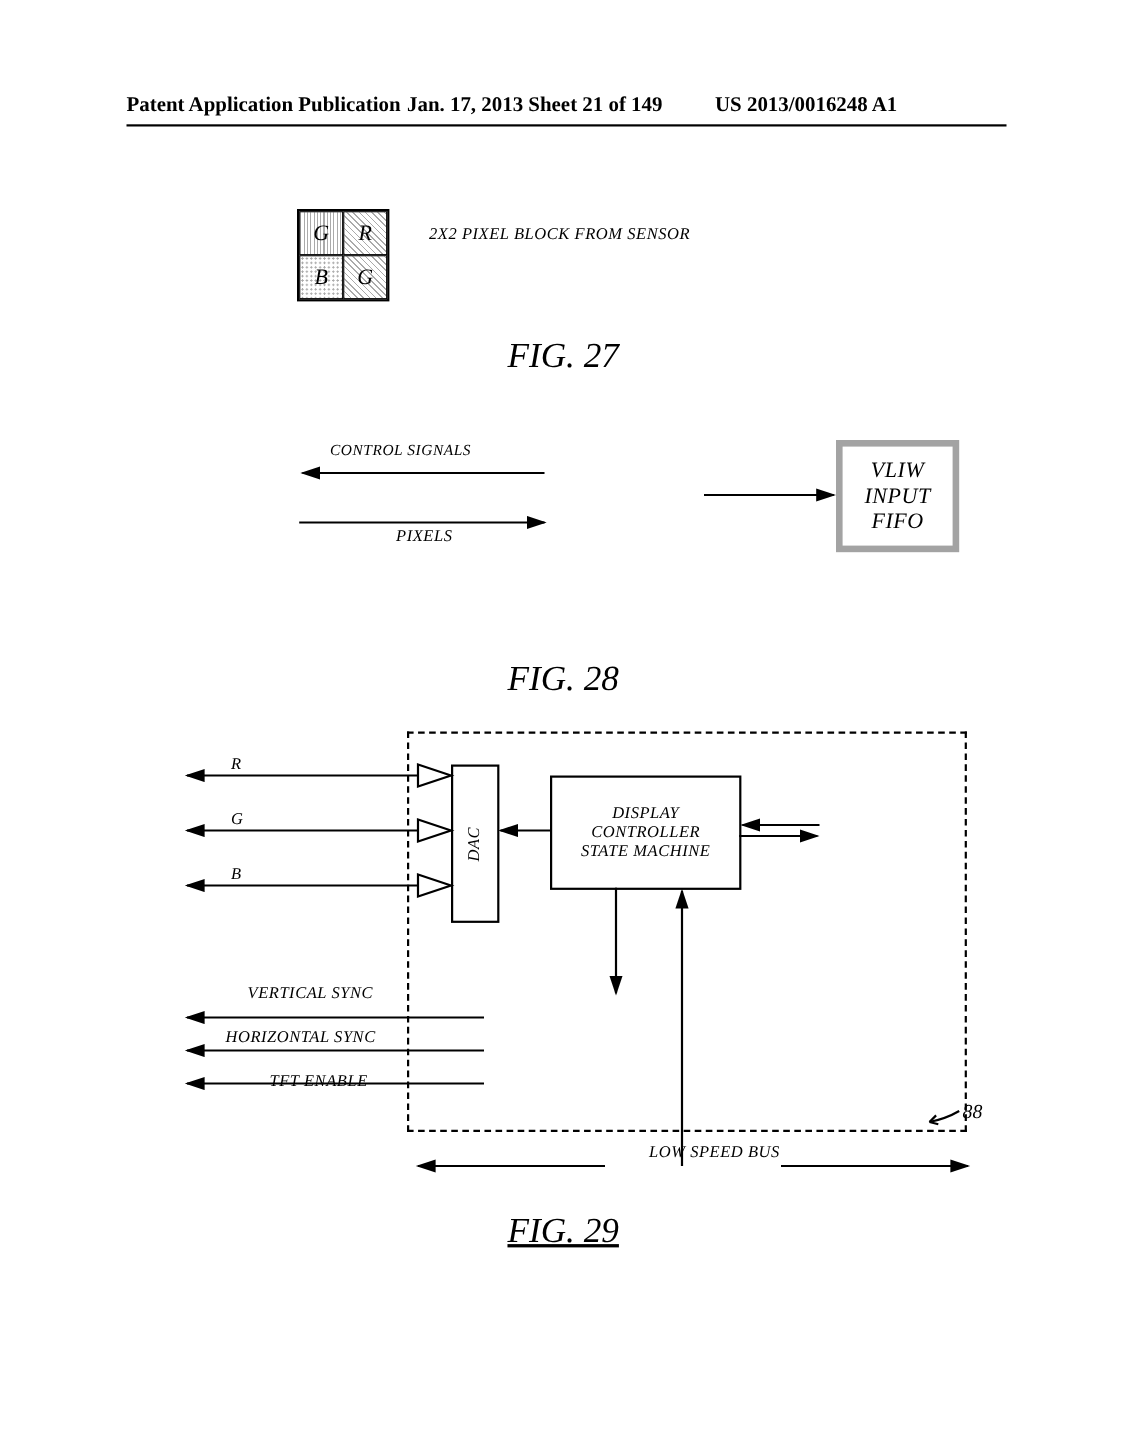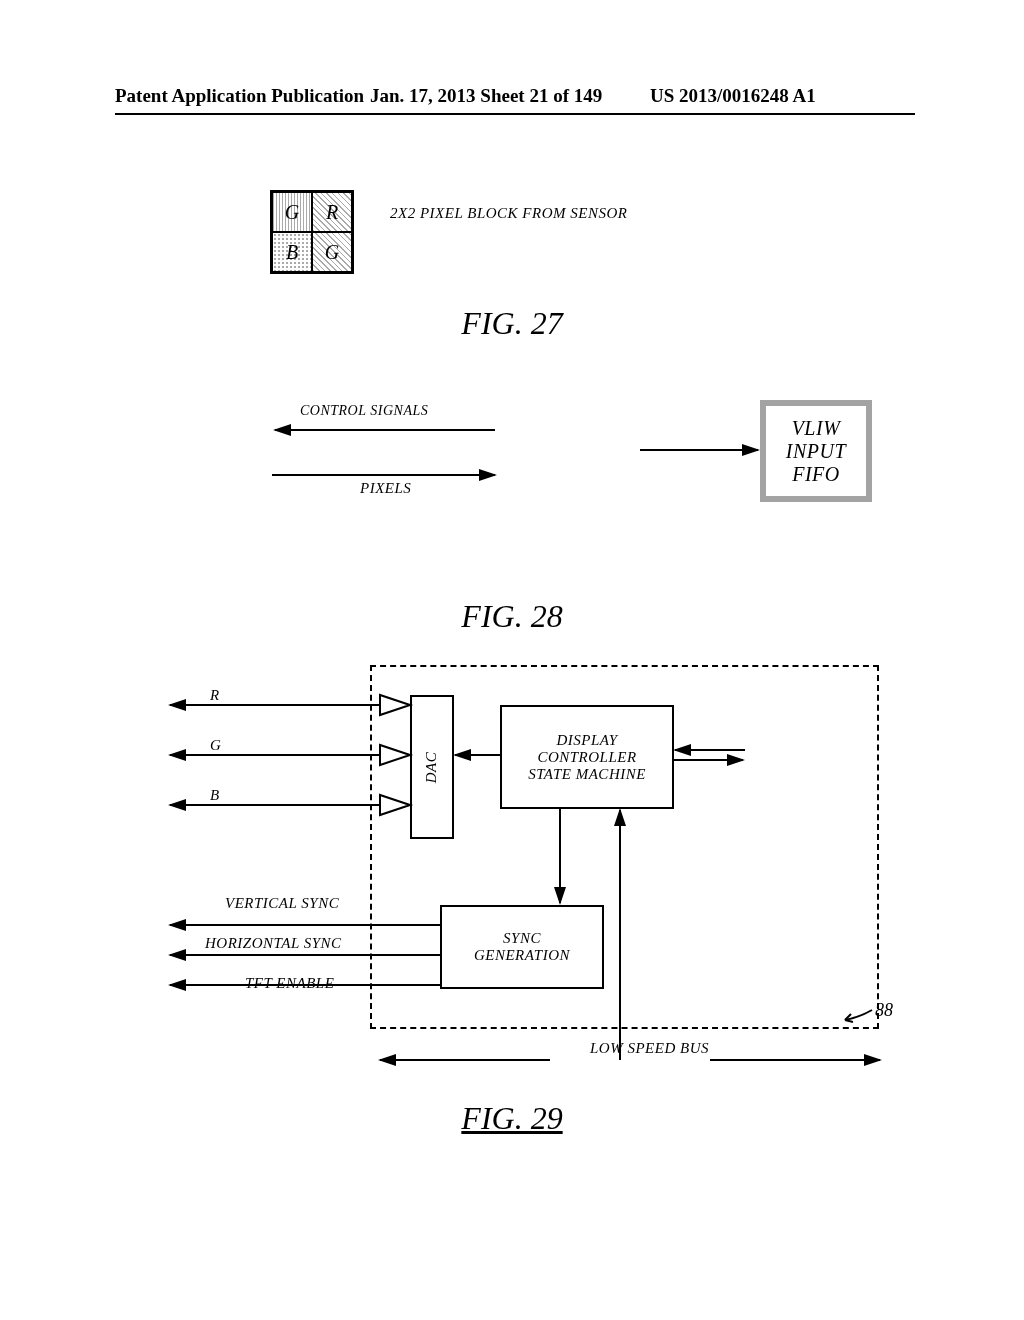--- a/index.html
+++ b/index.html
@@ -161,22 +161,20 @@
 
 <div class="fig29">
   <div class="dashed-box"></div>
 
   <div class="dac-box">
     <span class="dac-label block-label">DAC</span>
   </div>
   <div class="disp-ctrl block-label" style="white-space:pre-line">DISPLAY
 CONTROLLER
 STATE MACHINE</div>
-  <div class="sync-box block-label" style="white-space:pre-line">SYNC
-GENERATION</div>
 
   <div class="out-label block-label" style="left:60px;top:22px">R</div>
   <div class="out-label block-label" style="left:60px;top:72px">G</div>
   <div class="out-label block-label" style="left:60px;top:122px">B</div>
   <div class="out-label block-label" style="left:75px;top:230px">VERTICAL SYNC</div>
   <div class="out-label block-label" style="left:55px;top:270px">HORIZONTAL SYNC</div>
   <div class="out-label block-label" style="left:95px;top:310px">TFT ENABLE</div>
   <div class="lowspeed block-label">LOW SPEED BUS</div>
   <div class="ref88">88</div>
 

